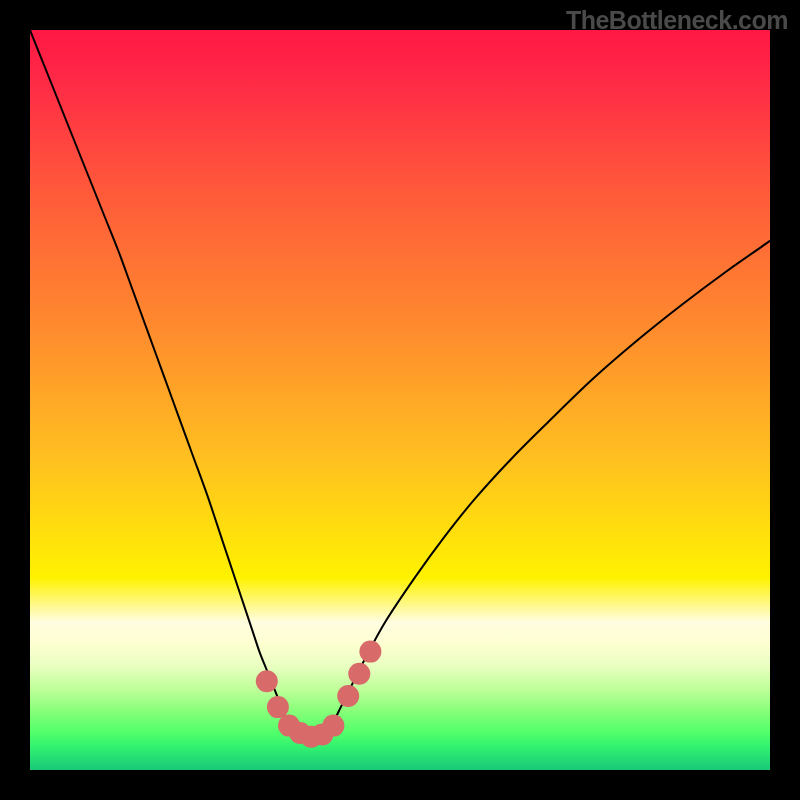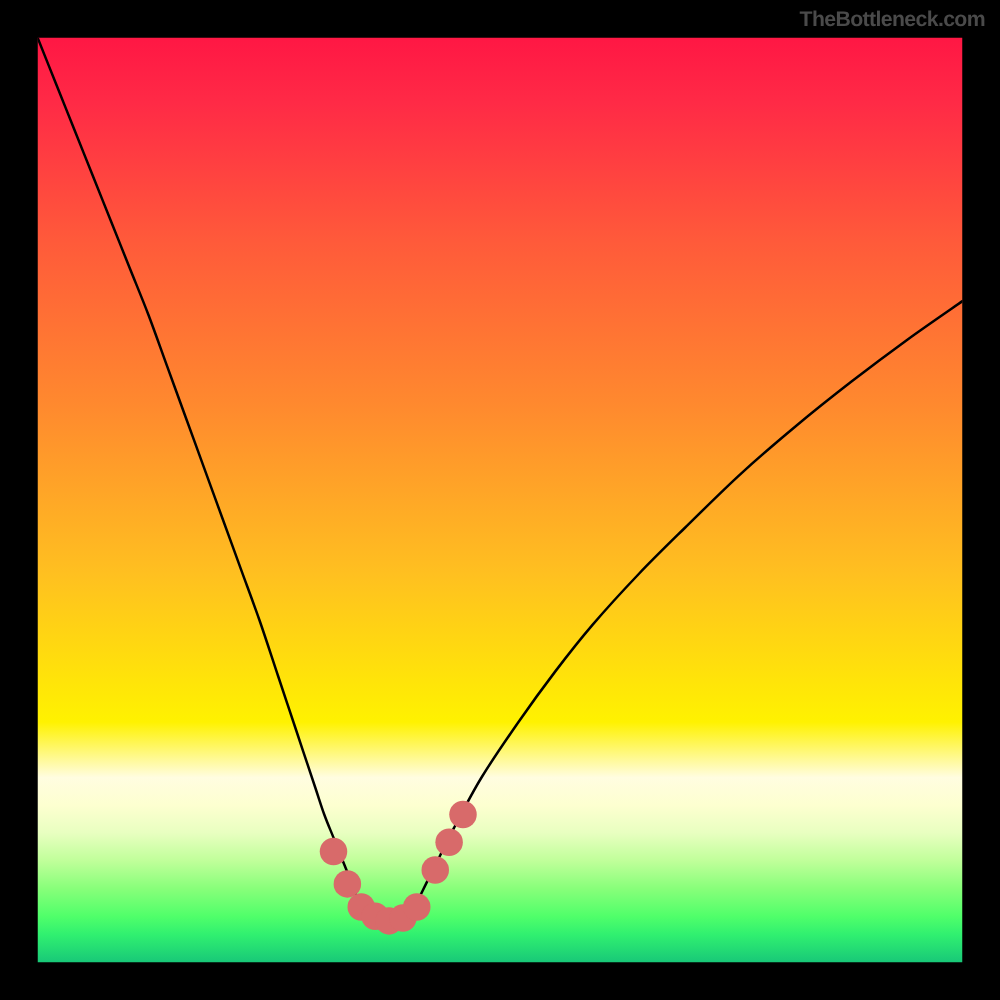--- a/index.html
+++ b/index.html
@@ -14,21 +14,21 @@
     width: 800px;
     height: 800px;
     background: #000;
     position: relative;
   }
   .watermark {
     position: absolute;
     top: 6px;
     right: 12px;
     color: #4a4a4a;
-    font-size: 17px;
+    font-size: 25px;
     font-weight: bold;
     letter-spacing: -0.5px;
     z-index: 5;
   }
   .plot-wrapper {
     position: absolute;
     left: 30px;
     top: 30px;
     width: 740px;
     height: 740px;

